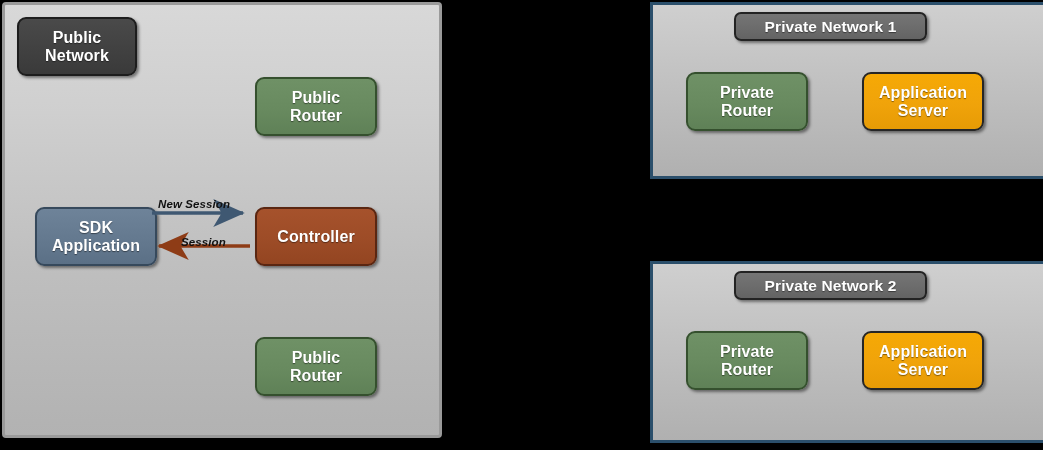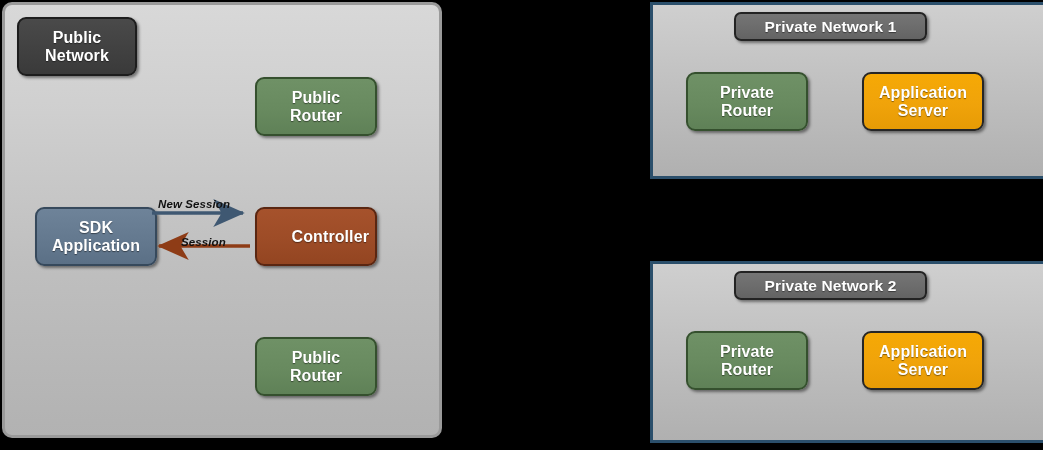--- a/index.html
+++ b/index.html
@@ -29,21 +29,21 @@
     position: absolute;
     box-sizing: border-box;
   }
 
   .panel-public {
     left: 2px;
     top: 2px;
     width: 440px;
     height: 436px;
     border: 3px solid #9a9a9a;
-    border-radius: 10px;
+    border-radius: 4px;
     background: linear-gradient(to bottom, #d8d8d8 0%, #cfcfcf 25%, #bfbfbf 60%, #b2b2b2 100%);
     box-shadow: 3px 3px 0 rgba(0,0,0,0.55);
   }
 
   .panel-private {
     left: 650px;
     width: 396px;
     border: 3px solid #2b4f6b;
     background: linear-gradient(to bottom, #cfcfcf 0%, #c4c4c4 35%, #b0b0b0 100%);
     box-shadow: 2px 2px 0 rgba(0,0,0,0.5);
@@ -89,21 +89,20 @@
   }
 
   .node-blue {
     background: linear-gradient(to bottom, #6e8399 0%, #64798f 55%, #5b7086 100%);
     border: 2px solid #36495c;
   }
 
   .node-brown {
     background: linear-gradient(to bottom, #a6522c 0%, #9d4c27 55%, #934521 100%);
     border: 2px solid #5a2611;
-    justify-content: flex-end;
   }
 
   .node-orange {
     background: linear-gradient(to bottom, #f6a905 0%, #f0a30a 55%, #e79b05 100%);
     border: 2px solid #262626;
   }
 
   .node-title-chip {
     background: linear-gradient(to bottom, #757575 0%, #6c6c6c 55%, #636363 100%);
     border: 2px solid #232323;

